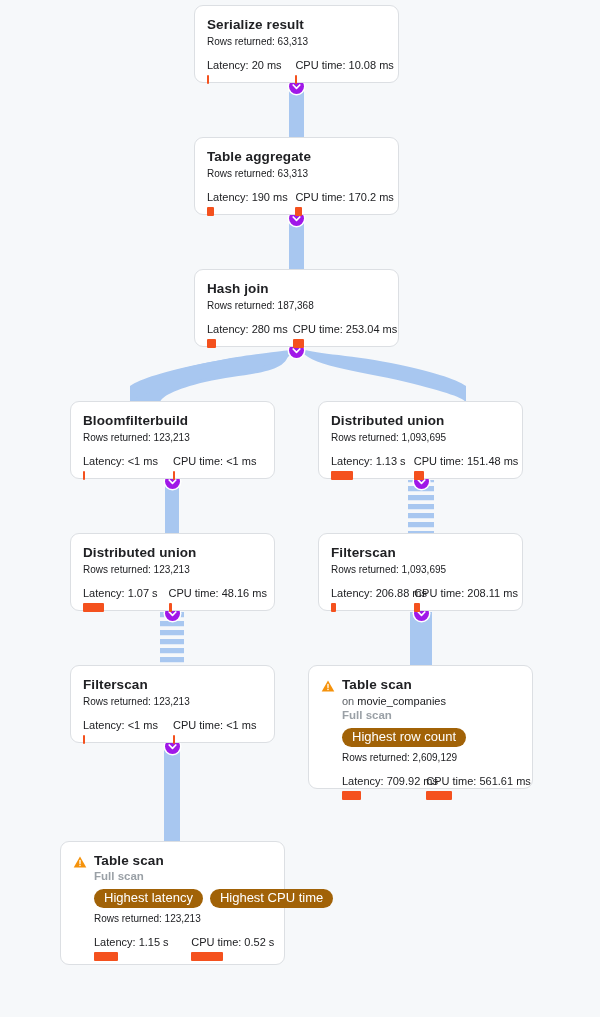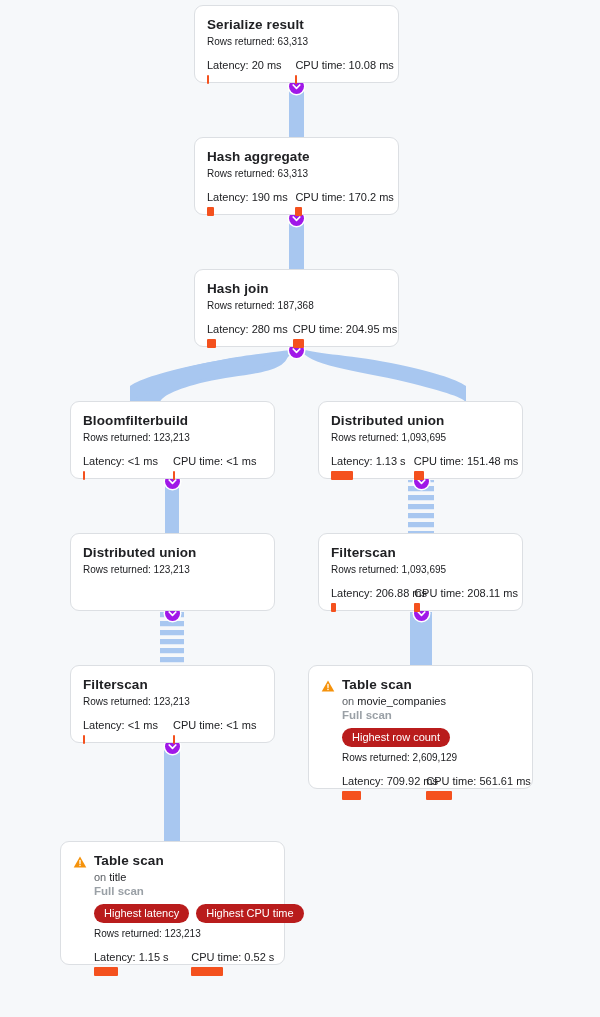--- a/index.html
+++ b/index.html
@@ -74,23 +74,23 @@
     color: #202124;
     line-height: 15px;
     margin-top: 1px;
   }
   .badges {
     display: flex;
     gap: 7px;
     margin: 5px 0 3px 0;
   }
   .badge {
-    background: #b91c1c;
+    background: #a16207;
     color: #ffffff;
-    font-size: 11px;
+    font-size: 13px;
     line-height: 16px;
     padding: 1px 10px 2px 10px;
     border-radius: 10px;
     white-space: nowrap;
   }
   .metrics {
     display: flex;
     margin-top: 9px;
   }
   .metric {
@@ -215,21 +215,21 @@
       <div class="metric">
         <div class="metric-label">CPU time: 10.08 ms</div>
         <div class="metric-bar" style="width:2px;"></div>
       </div>
     </div>
   </div>
 
   <div class="node" style="left:194px; top:137px; width:205px; height:78px;">
     <div class="node-head">
       <div>
-        <div class="node-title">Hash aggregate</div>
+        <div class="node-title">Table aggregate</div>
         <div class="rows">Rows returned: 63,313</div>
       </div>
     </div>
     <div class="metrics">
       <div class="metric" style="width:96px;">
         <div class="metric-label">Latency: 190 ms</div>
         <div class="metric-bar" style="width:7px;"></div>
       </div>
       <div class="metric">
         <div class="metric-label">CPU time: 170.2 ms</div>
@@ -244,21 +244,21 @@
         <div class="node-title">Hash join</div>
         <div class="rows">Rows returned: 187,368</div>
       </div>
     </div>
     <div class="metrics">
       <div class="metric" style="width:96px;">
         <div class="metric-label">Latency: 280 ms</div>
         <div class="metric-bar" style="width:9px;"></div>
       </div>
       <div class="metric">
-        <div class="metric-label">CPU time: 204.95 ms</div>
+        <div class="metric-label">CPU time: 253.04 ms</div>
         <div class="metric-bar" style="width:11px;"></div>
       </div>
     </div>
   </div>
 
   <div class="node" style="left:70px; top:401px; width:205px; height:78px;">
     <div class="node-head">
       <div>
         <div class="node-title">Bloomfilterbuild</div>
         <div class="rows">Rows returned: 123,213</div>
@@ -293,20 +293,30 @@
         <div class="metric-bar" style="width:10px;"></div>
       </div>
     </div>
   </div>
 
   <div class="node" style="left:70px; top:533px; width:205px; height:78px;">
     <div class="node-head">
       <div>
         <div class="node-title">Distributed union</div>
         <div class="rows">Rows returned: 123,213</div>
+      </div>
+    </div>
+    <div class="metrics">
+      <div class="metric" style="width:90px;">
+        <div class="metric-label">Latency: 1.07 s</div>
+        <div class="metric-bar" style="width:21px;"></div>
+      </div>
+      <div class="metric">
+        <div class="metric-label">CPU time: 48.16 ms</div>
+        <div class="metric-bar" style="width:3px;"></div>
       </div>
     </div>
   </div>
 
   <div class="node" style="left:318px; top:533px; width:205px; height:78px;">
     <div class="node-head">
       <div>
         <div class="node-title">Filterscan</div>
         <div class="rows">Rows returned: 1,093,695</div>
       </div>
@@ -376,23 +386,20 @@
   <div class="node" style="left:60px; top:841px; width:225px; height:124px;">
     <div class="node-head">
       <svg class="warn-icon" viewBox="0 0 16 16">
         <path d="M8 1.6 L15.2 14.3 L0.8 14.3 Z" fill="#f5920b"></path>
         <rect x="7.25" y="5.6" width="1.5" height="4.6" fill="#ffffff"></rect>
         <rect x="7.25" y="11.1" width="1.5" height="1.6" fill="#ffffff"></rect>
       </svg>
       <div class="node-title">Table scan</div>
     </div>
     <div class="indent">
-      <div class="node-sub">
-        <span>on </span><b>title</b>
-      </div>
       <div class="node-scan">Full scan</div>
       <div class="badges">
         <span class="badge">Highest latency</span>
         <span class="badge">Highest CPU time</span>
       </div>
       <div class="rows">Rows returned: 123,213</div>
       <div class="metrics">
         <div class="metric" style="width:100px;">
           <div class="metric-label">Latency: 1.15 s</div>
           <div class="metric-bar" style="width:24px;"></div>

